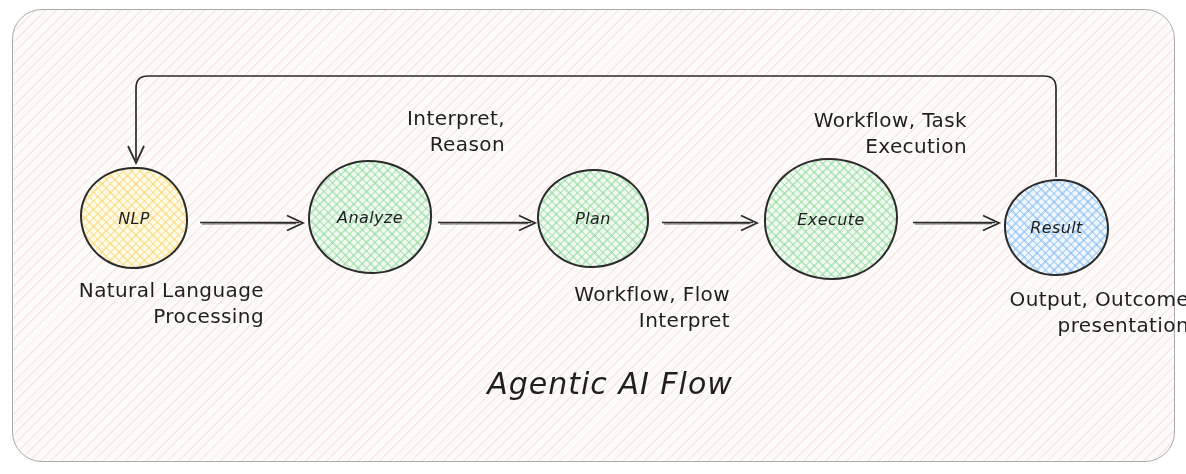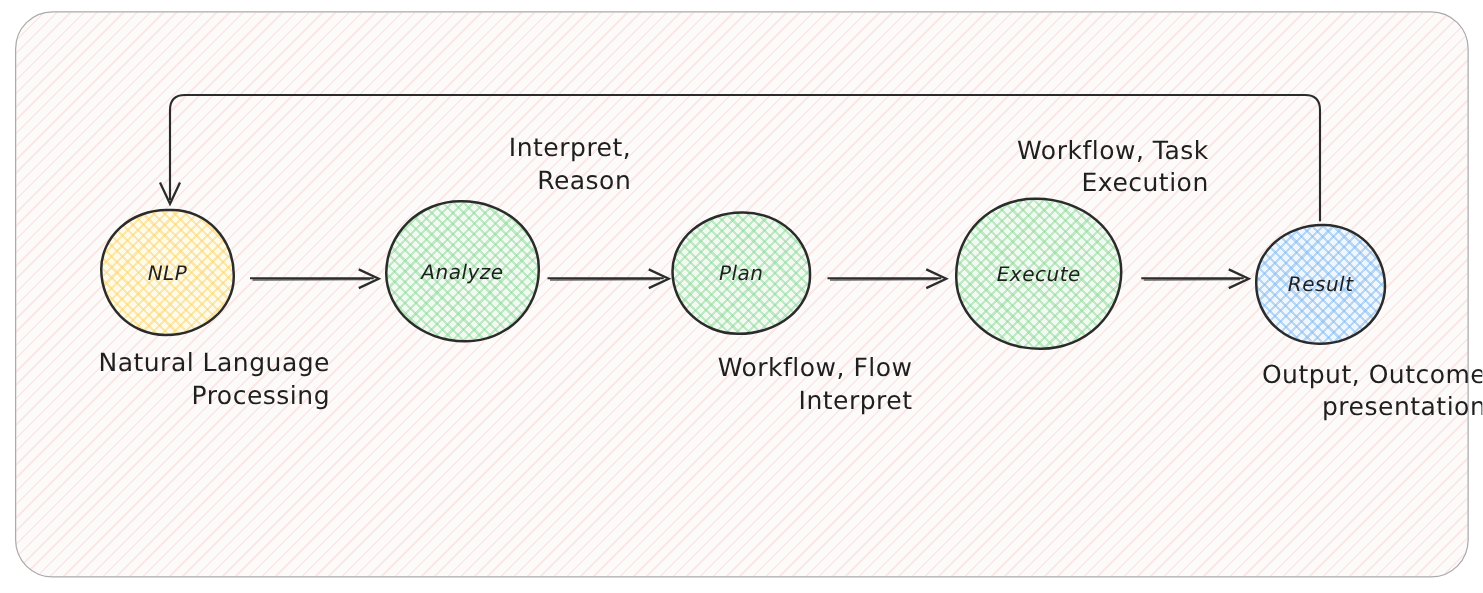--- a/index.html
+++ b/index.html
@@ -174,13 +174,14 @@
   </div>
   <div class="caption caption-execute">
     <div>Workflow, Task</div>
     <div>Execution</div>
   </div>
   <div class="caption caption-result">
     <div>Output, Outcome</div>
     <div>presentation</div>
   </div>
 
+  <div class="diagram-title">Agentic AI Flow</div>
 </div>
 
 </body></html>

